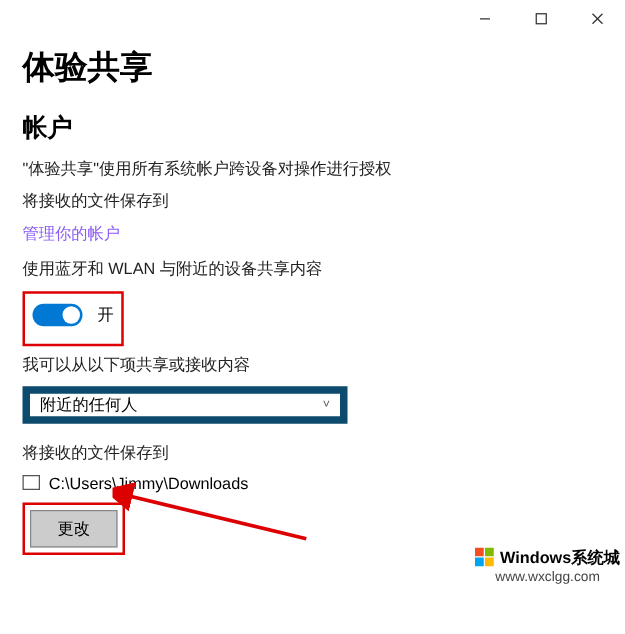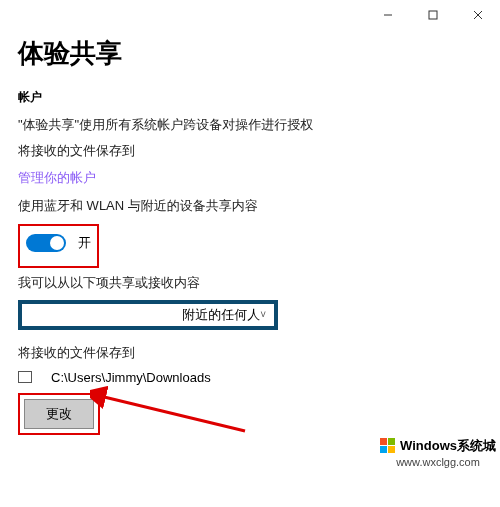--- a/index.html
+++ b/index.html
@@ -2,31 +2,31 @@
 <html><head>
 <meta charset="utf-8">
 <style>
   * { box-sizing: border-box; margin: 0; padding: 0; }
   html, body { width: 500px; height: 507px; font-family: "Microsoft YaHei", "Segoe UI", sans-serif; background: #fff; color: #000; overflow: hidden; position: relative; }
   .titlebar { height: 30px; display: flex; justify-content: flex-end; align-items: center; }
   .tb-btn { width: 45px; height: 30px; display: flex; align-items: center; justify-content: center; font-size: 12px; color: #333; cursor: pointer; }
   .tb-btn svg { stroke: #333; }
   .content { padding: 6px 18px 0 18px; }
   h1 { font-size: 26px; font-weight: 600; margin-bottom: 18px; }
-  h2 { font-size: 12px; font-weight: 600; margin-top: 14px; margin-bottom: 10px; }
+  h2 { font-size: 20px; font-weight: 600; margin-top: 14px; margin-bottom: 10px; }
   .section-icon { display: inline-block; vertical-align: middle; margin-right: 6px; }
   .desc { font-size: 13px; color: #222; margin-bottom: 8px; line-height: 1.4; }
   .link { font-size: 13px; color: #8b5cf6; cursor: pointer; margin-bottom: 4px; display: inline-block; }
   .toggle-row { display: flex; align-items: center; gap: 12px; padding: 6px 4px; margin-bottom: 6px; }
   .toggle { width: 40px; height: 18px; background: #0078d4; border-radius: 9px; position: relative; cursor: pointer; }
   .toggle .knob { position: absolute; right: 2px; top: 2px; width: 14px; height: 14px; background: #fff; border-radius: 50%; }
   .toggle-label { font-size: 13px; }
-  .select-box { width: 260px; height: 30px; border: 4px solid #0c4a6e; font-size: 13px; padding: 4px 8px; display: flex; align-items: center; justify-content: flex-end; cursor: pointer; margin-bottom: 14px; background: #fff; }
+  .select-box { width: 260px; height: 30px; border: 6px solid #0c4a6e; font-size: 13px; padding: 4px 8px; display: flex; align-items: center; justify-content: space-between; cursor: pointer; margin-bottom: 14px; background: #fff; }
   .chev { font-size: 10px; color: #555; }
-  .path-row { display: flex; align-items: center; gap: 19px; font-size: 13px; margin-bottom: 8px; }
+  .path-row { display: flex; align-items: center; gap: 7px; font-size: 13px; margin-bottom: 8px; }
   .folder-icon { width: 14px; height: 12px; border: 1px solid #555; display: inline-block; position: relative; }
   .change-btn { width: 70px; height: 30px; border: 1px solid #888; background: #ccc; font-size: 13px; display: flex; align-items: center; justify-content: center; cursor: pointer; }
   .redbox { border: 2px solid #d00; }
   .redbox1 { padding: 2px 2px 2px 2px; display: inline-block; margin-bottom: 6px; }
   .redbox2 { padding: 4px; display: inline-block; margin-bottom: 28px; }
   .watermark { position: absolute; right: 4px; bottom: 38px; font-size: 13px; text-align: right; line-height: 1.3; }
   .wm-top { display: flex; align-items: center; justify-content: flex-end; gap: 4px; font-weight: 600; }
   .wm-flag { width: 16px; height: 16px; }
   .wm-url { font-size: 11px; color: #444; text-align: center; }
   .arrow { position: absolute; pointer-events: none; }

